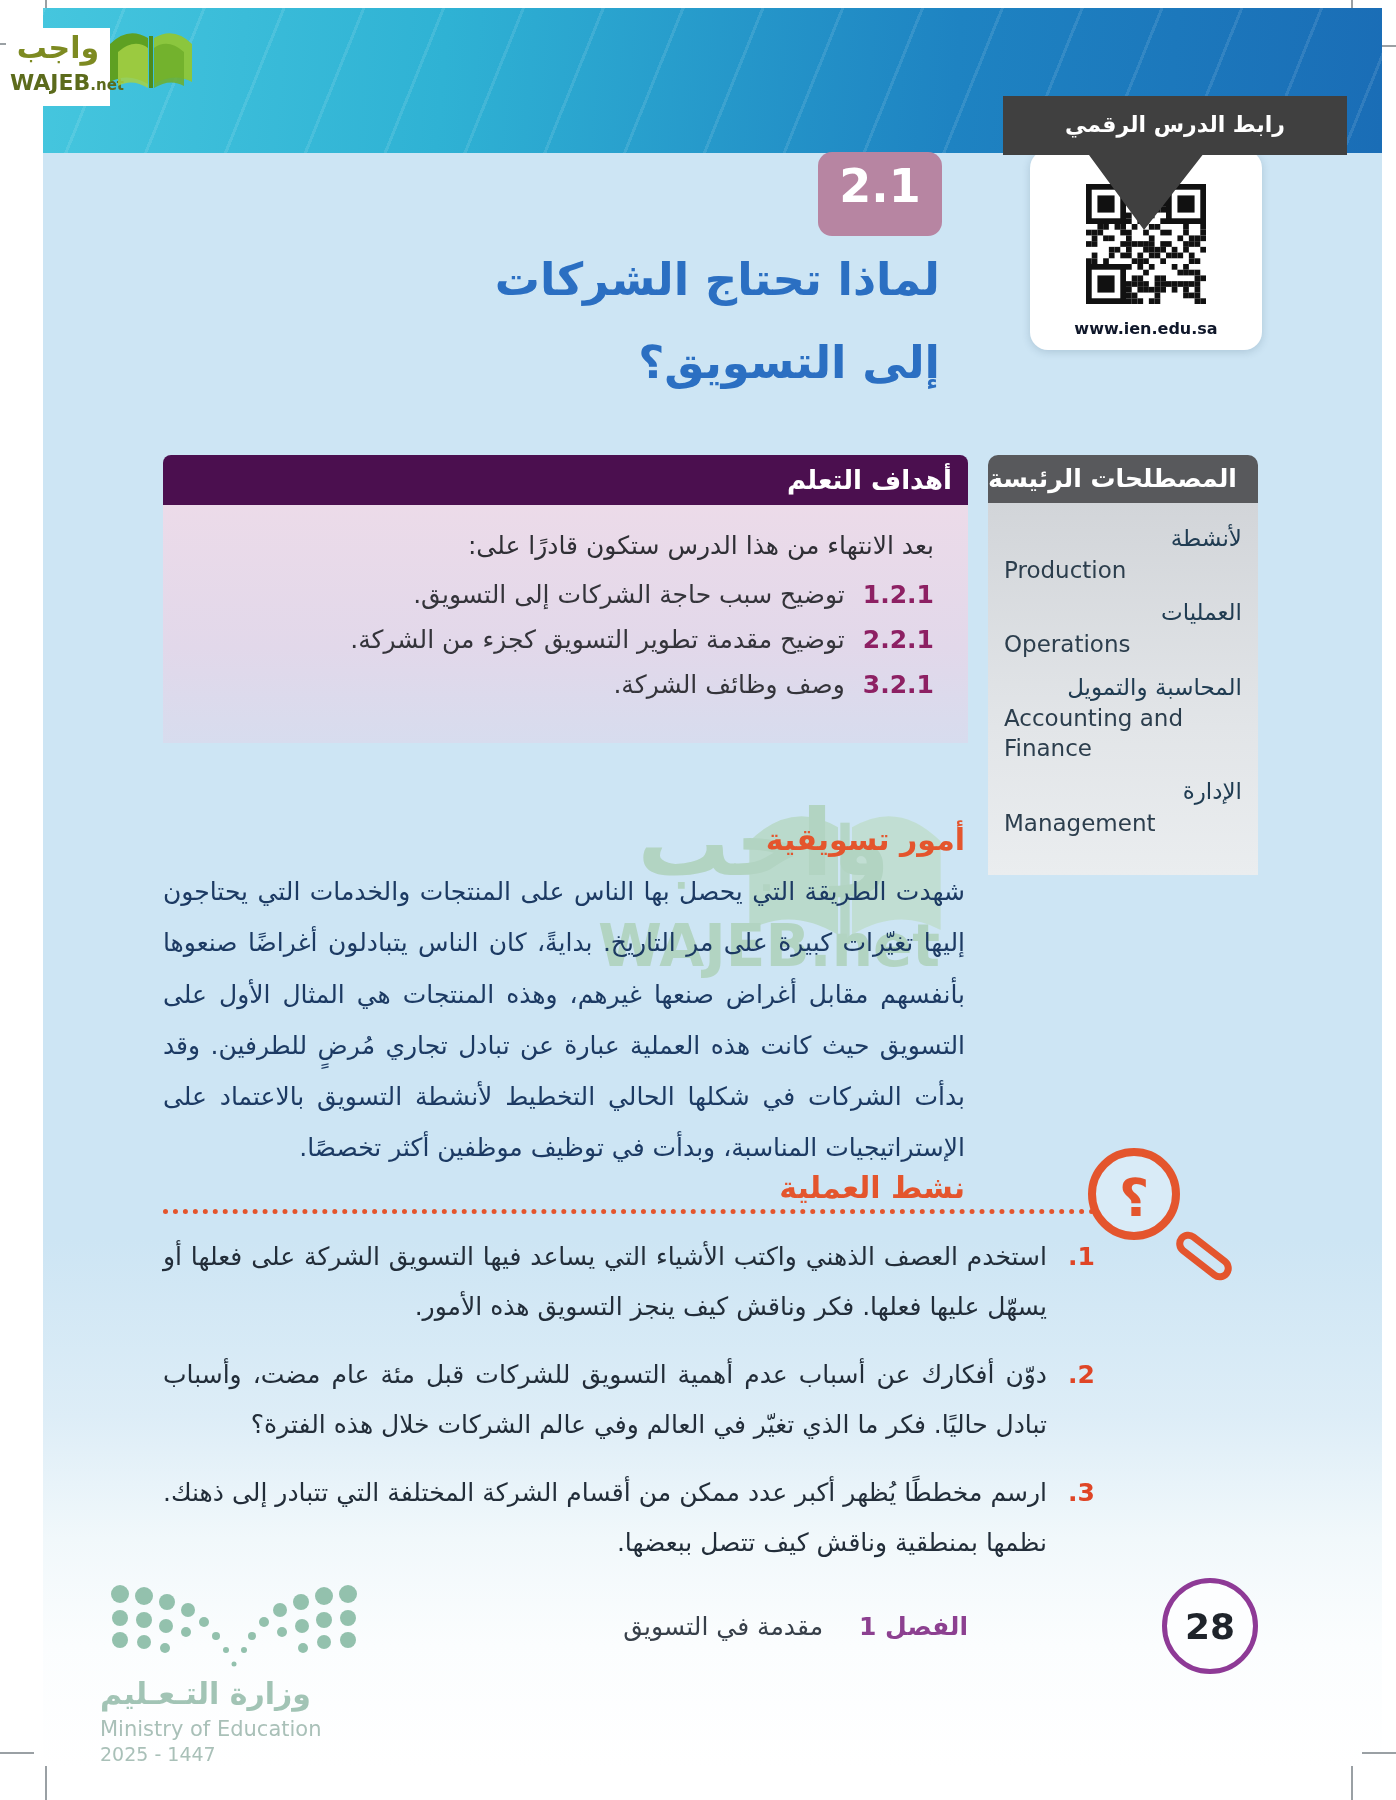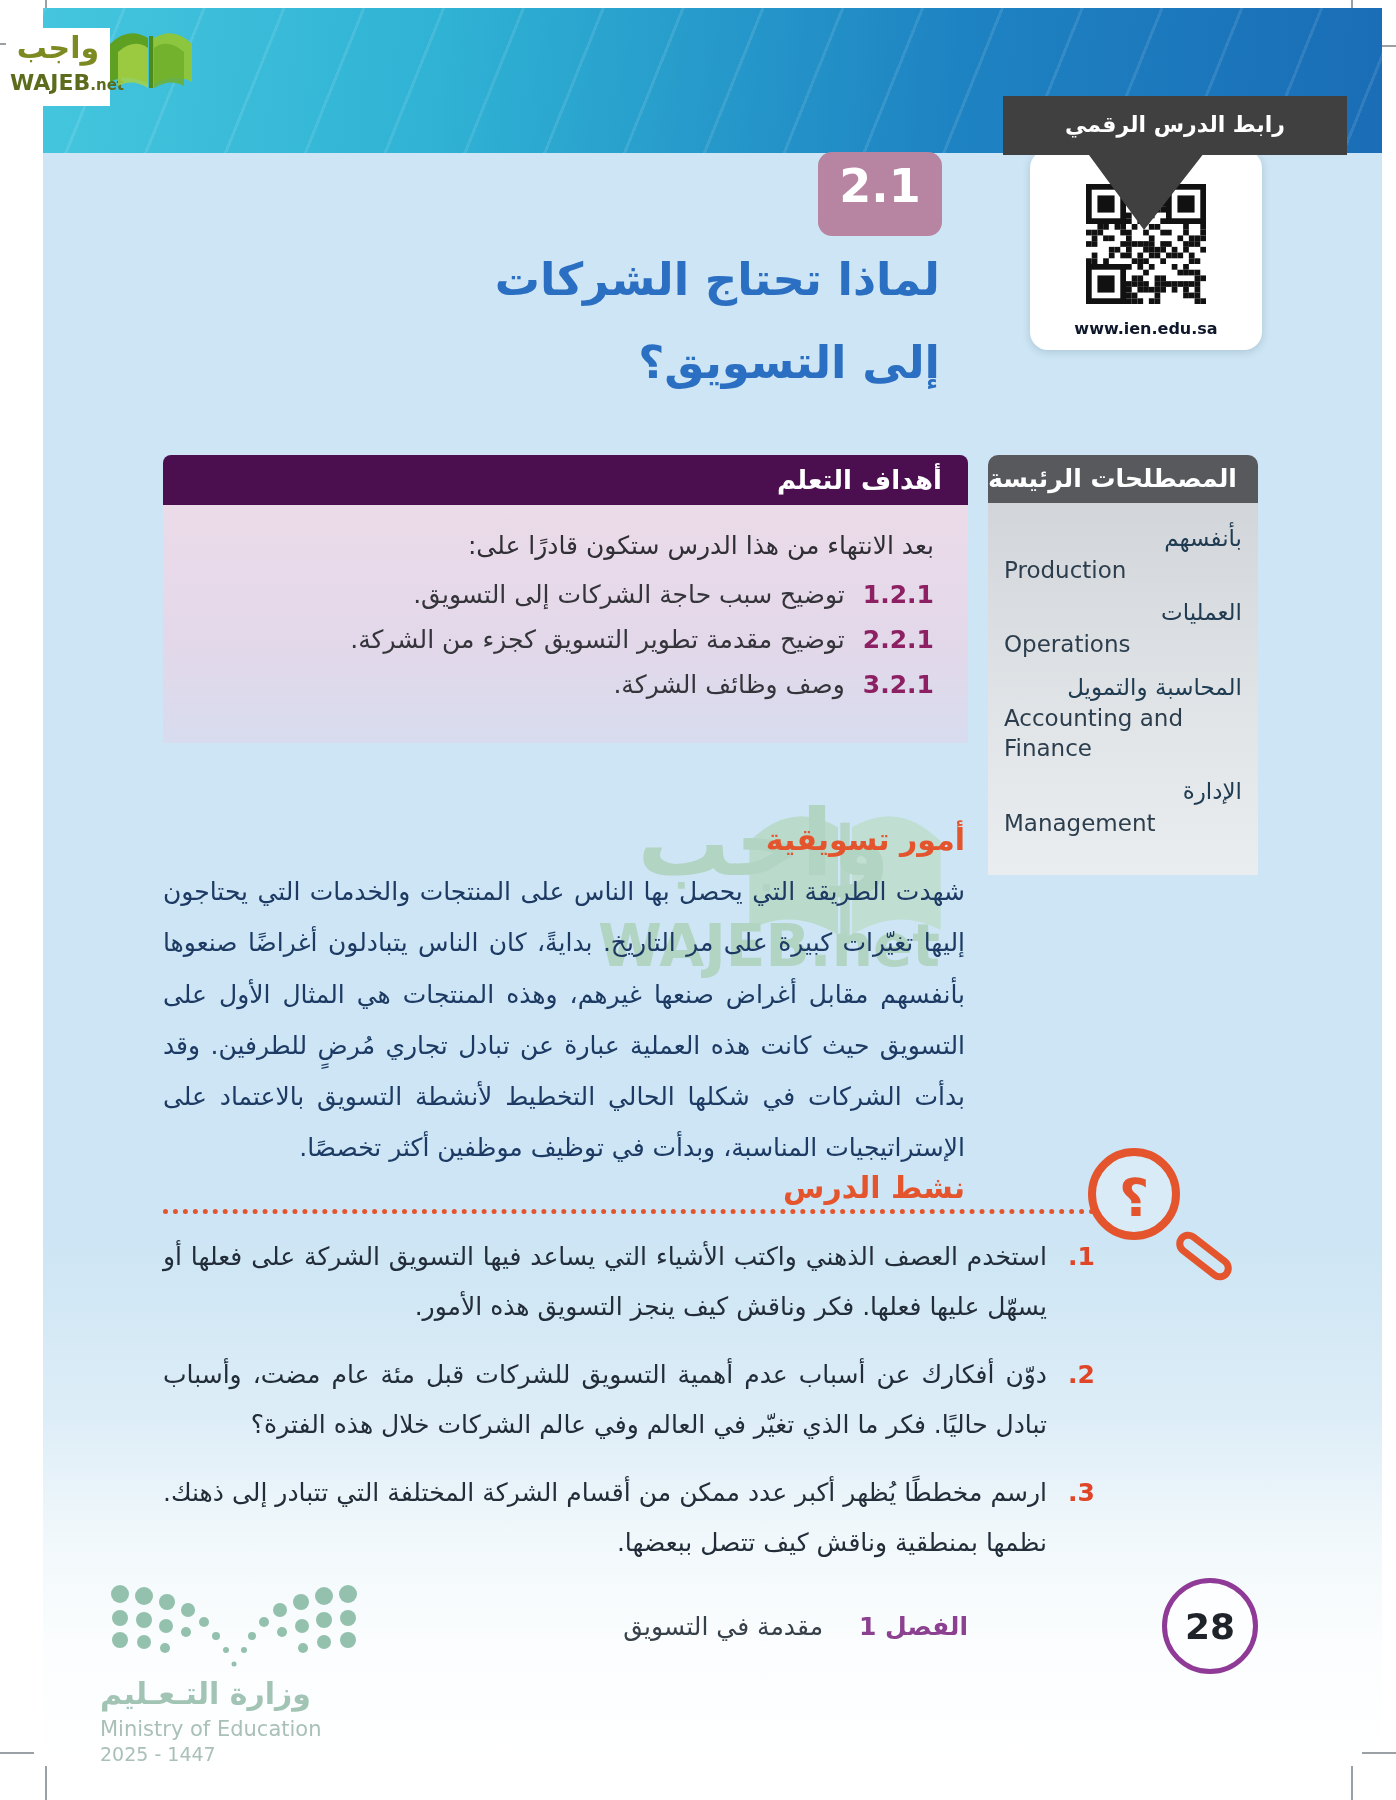--- a/index.html
+++ b/index.html
@@ -42,21 +42,21 @@
 
   
   .lesson-badge { position:absolute; left:818px; top:152px; width:124px; height:84px; background:#b785a2;
     border-radius:14px; color:#ffffff; font-size:46px; font-weight:bold; text-align:center; line-height:68px; }
   .lesson-title { position:absolute; left:300px; top:238px; width:640px; text-align:right; direction:rtl;
     color:#2b6fc2; font-size:45px; font-weight:bold; line-height:1.85; }
 
   
   .objectives { position:absolute; left:163px; top:455px; width:805px; }
   .objectives .hd { height:50px; background:#4b0f4f; border-radius:8px 8px 0 0; color:#ffffff;
-    font-size:26px; font-weight:bold; line-height:50px; text-align:right; padding-right:26px; direction:rtl; }
+    font-size:26px; font-weight:bold; line-height:50px; text-align:right; padding-right:16px; direction:rtl; }
   .objectives .bd { background:linear-gradient(180deg,#ecdbe9 0%,#e2d8ea 60%,#d7dcee 100%);
     padding:26px 34px 28px 24px; direction:rtl; }
   .objectives .intro { color:#2f2f35; font-size:25px; margin-bottom:20px; }
   .obj-row { display:flex; direction:rtl; gap:18px; margin-bottom:16px; font-size:25px; }
   .obj-code { color:#8d2063; font-weight:bold; min-width:66px; }
   .obj-text { color:#34343a; }
 
   
   .key-terms { position:absolute; left:988px; top:455px; width:270px; }
   .key-terms .hd { height:48px; background:#58595c; border-radius:10px 10px 0 0; color:#ffffff;
@@ -329,21 +329,21 @@
         <span class="obj-code">3.2.1</span>
         <span class="obj-text">وصف وظائف الشركة.</span>
       </div>
     </div>
   </div>
 
   <div class="key-terms">
     <div class="hd">المصطلحات الرئيسة</div>
     <div class="bd">
       <div class="term">
-        <div class="ar">بأنفسهم</div>
+        <div class="ar">لأنشطة</div>
         <div class="en">Production</div>
       </div>
       <div class="term">
         <div class="ar">العمليات</div>
         <div class="en">Operations</div>
       </div>
       <div class="term">
         <div class="ar">المحاسبة والتمويل</div>
         <div class="en">Accounting and Finance</div>
       </div>
@@ -360,21 +360,21 @@
       <path d="M86 22 Q68 4 48 16 L48 62 Q68 50 86 60 Z" fill="#a4cf7f"></path>
       <rect x="43" y="14" width="4" height="52" fill="#7bb054"></rect>
     </svg>
     <div class="wm-ar">واجب</div>
     <div class="wm-latin">WAJEB.net</div>
   </div>
 
   <div class="mkt-heading">أمور تسويقية</div>
   <div class="mkt-paragraph">شهدت الطريقة التي يحصل بها الناس على المنتجات والخدمات التي يحتاجون إليها تغيّرات كبيرة على مر التاريخ. بدايةً، كان الناس يتبادلون أغراضًا صنعوها بأنفسهم مقابل أغراض صنعها غيرهم، وهذه المنتجات هي المثال الأول على التسويق حيث كانت هذه العملية عبارة عن تبادل تجاري مُرضٍ للطرفين. وقد بدأت الشركات في شكلها الحالي التخطيط لأنشطة التسويق بالاعتماد على الإستراتيجيات المناسبة، وبدأت في توظيف موظفين أكثر تخصصًا.</div>
 
-  <div class="act-heading">نشط الدرس</div>
+  <div class="act-heading">نشط العملية</div>
   <div class="act-dots"></div>
   <div class="magnifier">
     <div class="lens">
         <div class="q">؟</div>
       </div>
     <div class="handle"></div>
   </div>
   <div class="act-list">
     <div class="act-item">
       <span class="act-num">1.</span>

